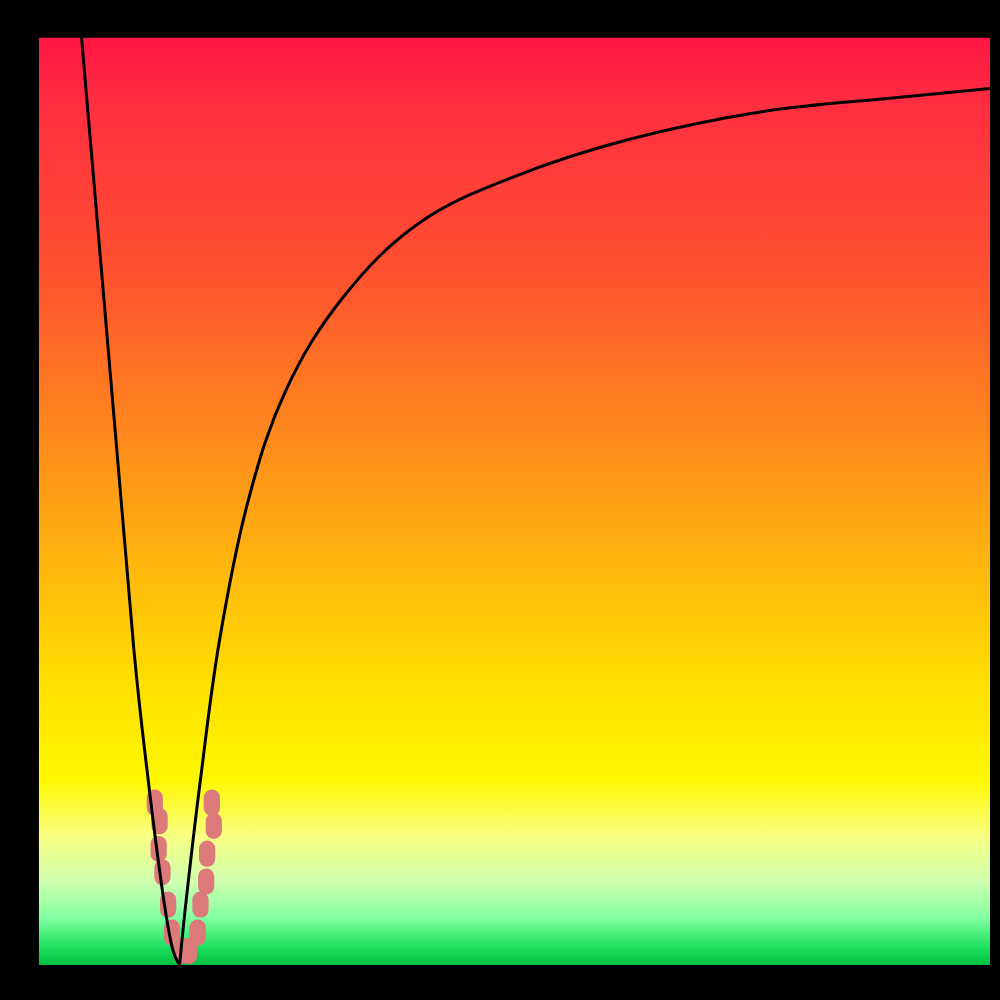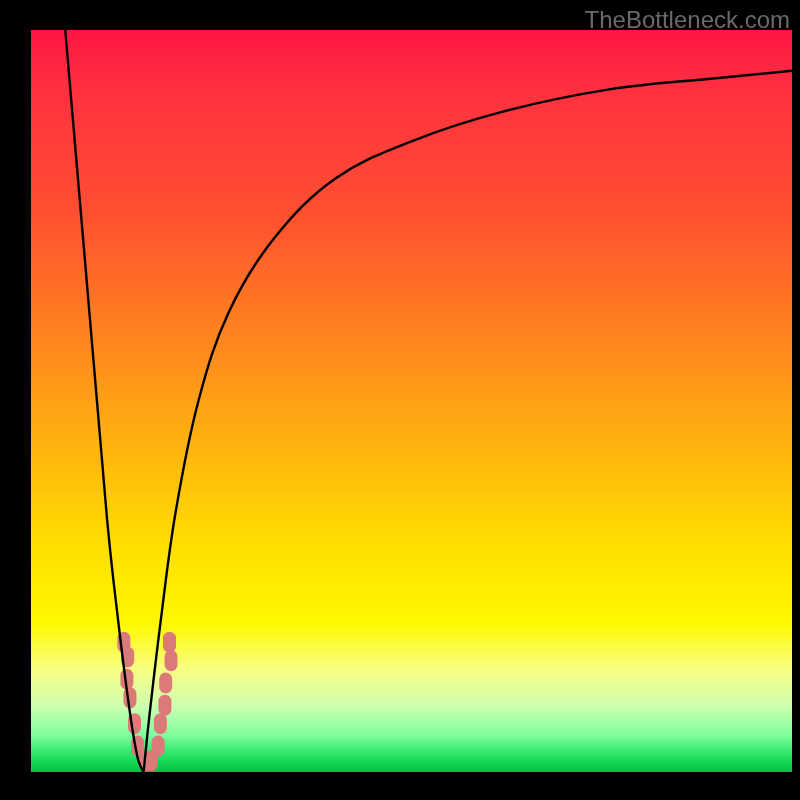--- a/index.html
+++ b/index.html
@@ -90,14 +90,13 @@
           <rect x="127.44" y="664.72" width="13" height="21" rx="6.5" ry="6.5" fill="#dc7a7a"></rect>
           <rect x="128.20" y="642.46" width="13" height="21" rx="6.5" ry="6.5" fill="#dc7a7a"></rect>
           <rect x="133.52" y="620.20" width="13" height="21" rx="6.5" ry="6.5" fill="#dc7a7a"></rect>
           <rect x="132.00" y="601.65" width="13" height="21" rx="6.5" ry="6.5" fill="#dc7a7a"></rect>
         </g>
       <path id="left-branch-path" fill="none" stroke="#000000" stroke-width="2.4" stroke-linecap="round" d="M 34.24 0.00 C 36.30 24.04, 40.87 77.46, 45.66 133.56 C 50.45 189.66, 55.40 247.53, 60.88 311.64 C 66.36 375.75, 71.31 438.97, 76.10 489.72 C 80.89 540.47, 83.41 558.87, 87.52 593.60 C 91.62 628.33, 95.51 658.60, 98.93 682.64 C 102.35 706.68, 104.07 716.48, 106.54 727.16 C 109.01 737.84, 111.53 739.33, 112.63 742.00"></path>
       <path id="right-branch-path" fill="none" stroke="#000000" stroke-width="2.4" stroke-linecap="round" d="M 112.63 742.00 C 113.59 732.65, 114.94 716.77, 117.95 690.06 C 120.97 663.35, 124.58 631.00, 129.37 593.60 C 134.16 556.20, 137.74 522.37, 144.59 482.30 C 151.44 442.23, 157.83 407.06, 167.42 371.00 C 177.01 334.94, 184.16 311.34, 197.86 281.96 C 211.56 252.58, 224.34 231.80, 243.52 207.76 C 262.70 183.72, 279.74 165.76, 304.40 148.40 C 329.06 131.04, 350.36 123.32, 380.50 111.30 C 410.64 99.28, 436.21 90.97, 471.82 81.62 C 507.43 72.27, 540.01 65.37, 578.36 59.36 C 616.71 53.35, 652.02 51.57, 684.90 48.23 C 717.78 44.89, 747.30 42.15, 761.00 40.81"></path>
     </svg>
   </div>
 
-  <div class="watermark">TheBottleneck.com</div>
 </div>
 
 </body></html>

